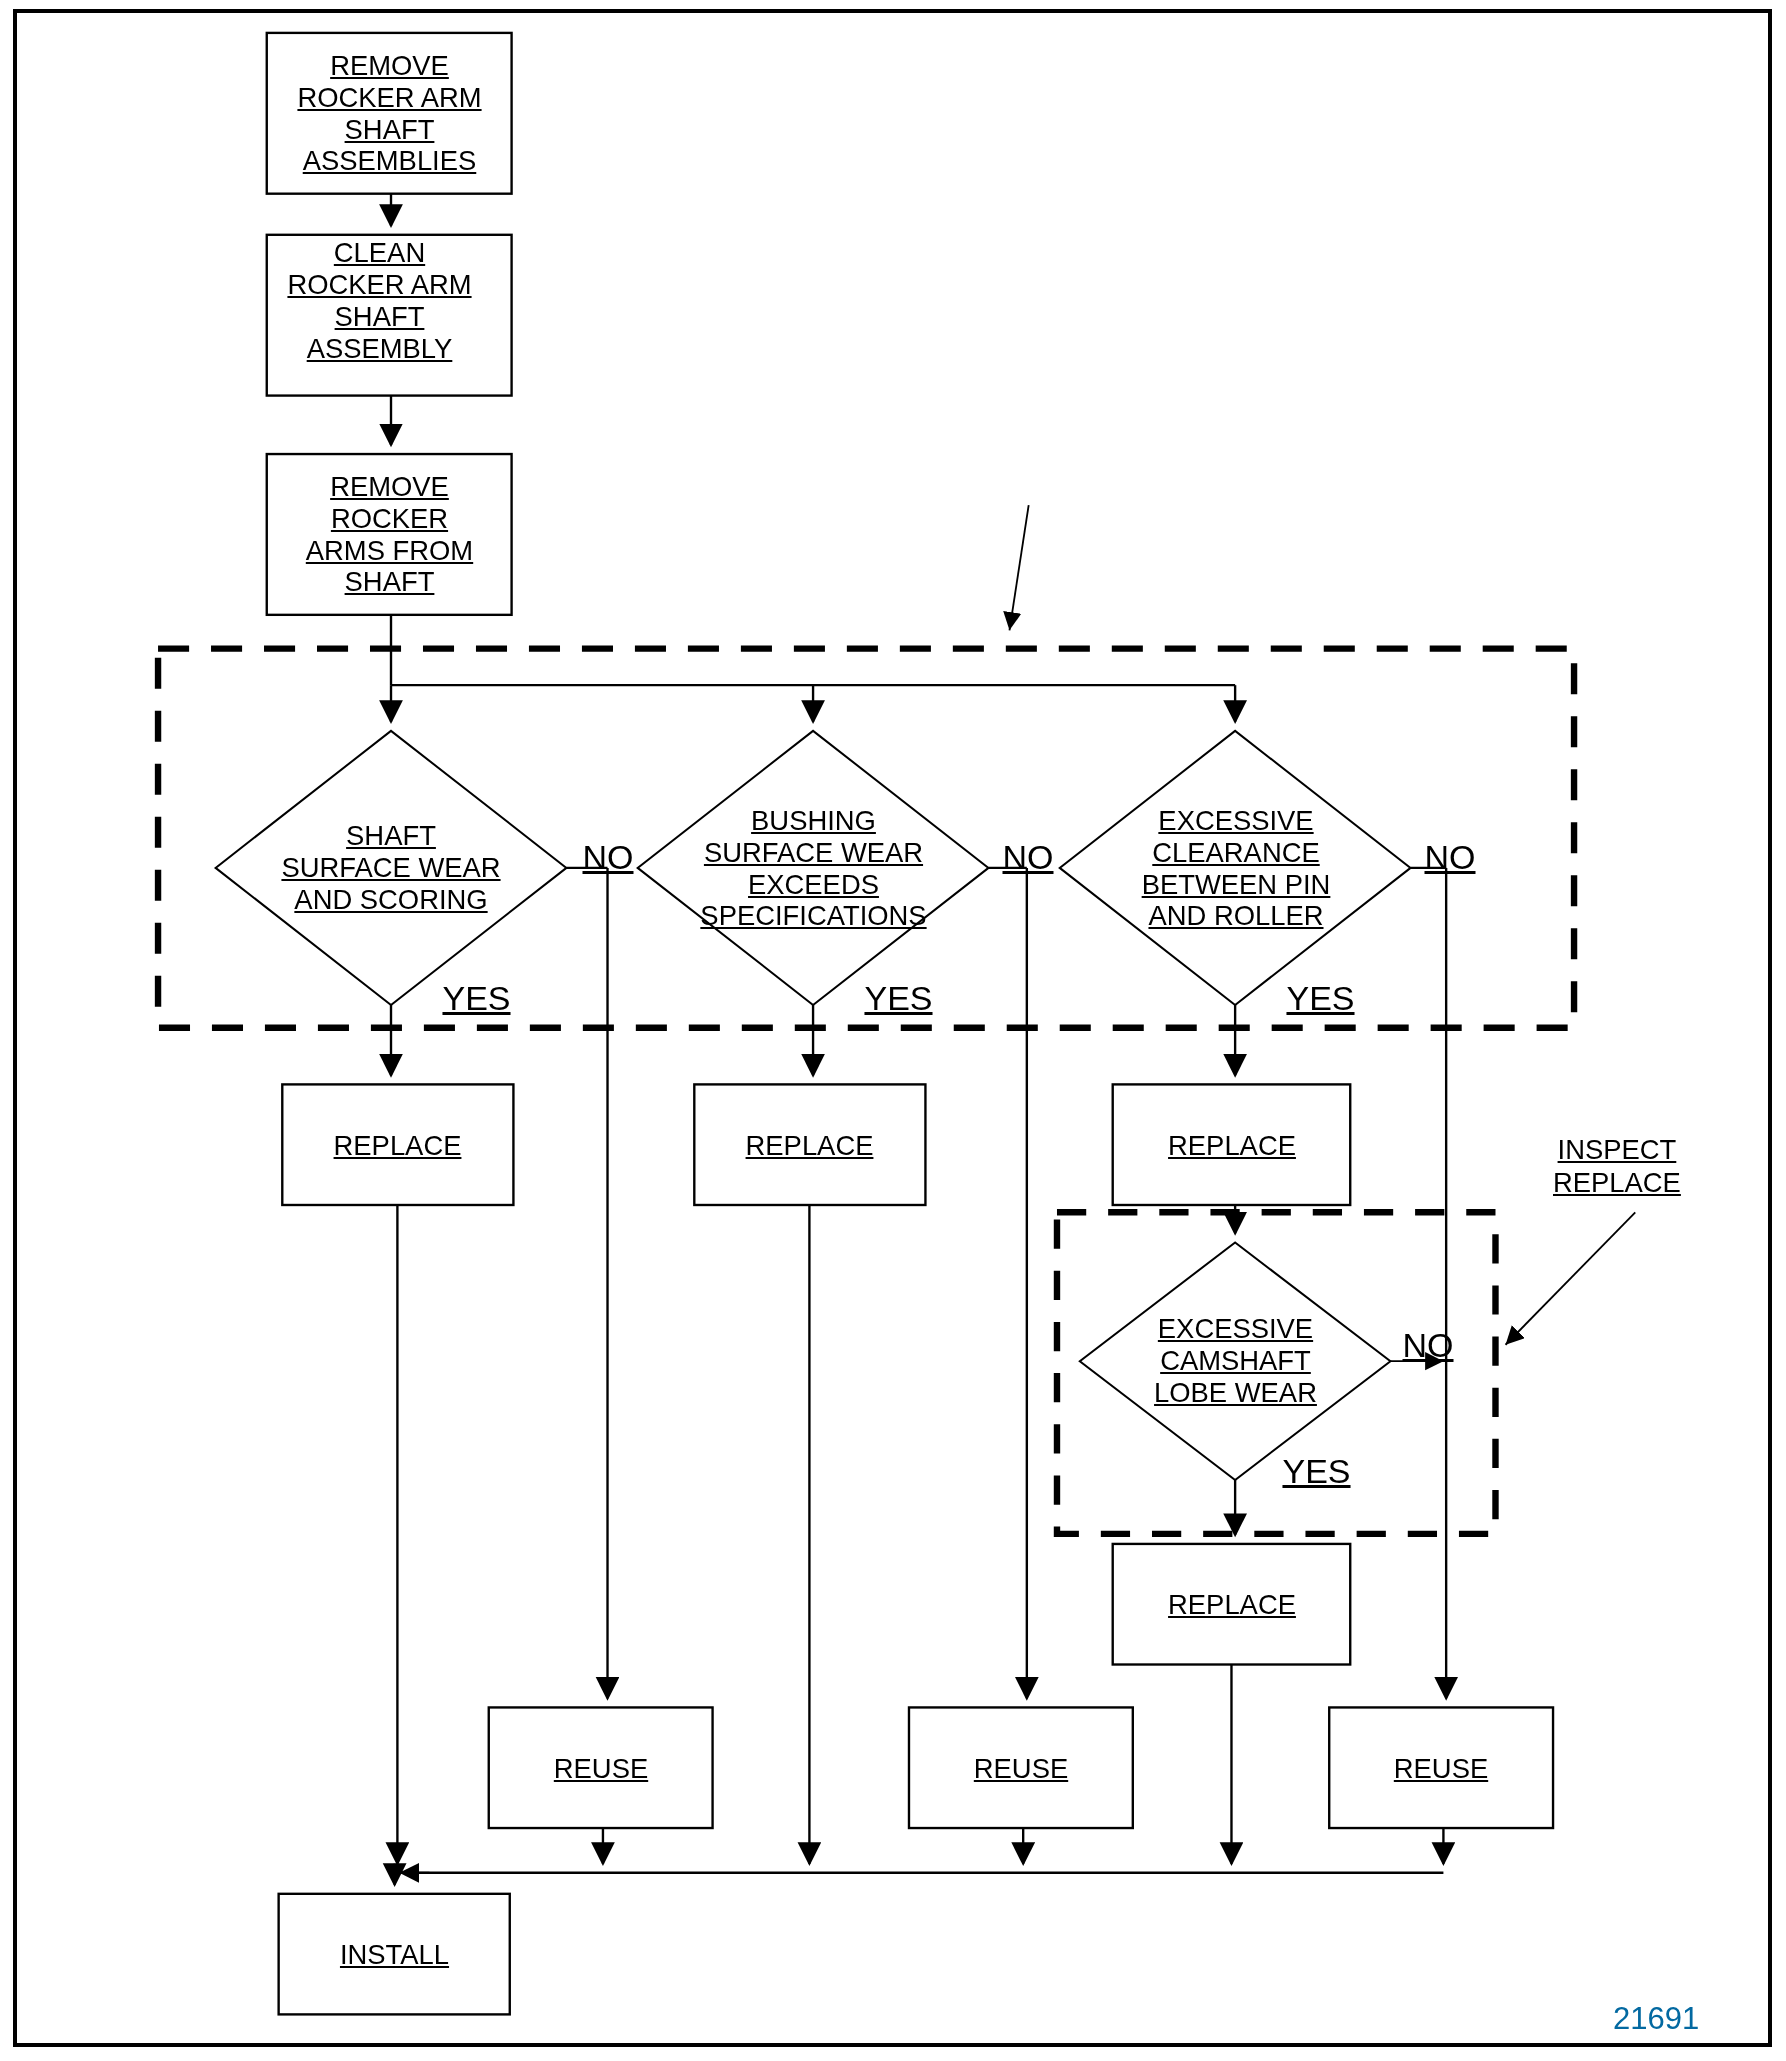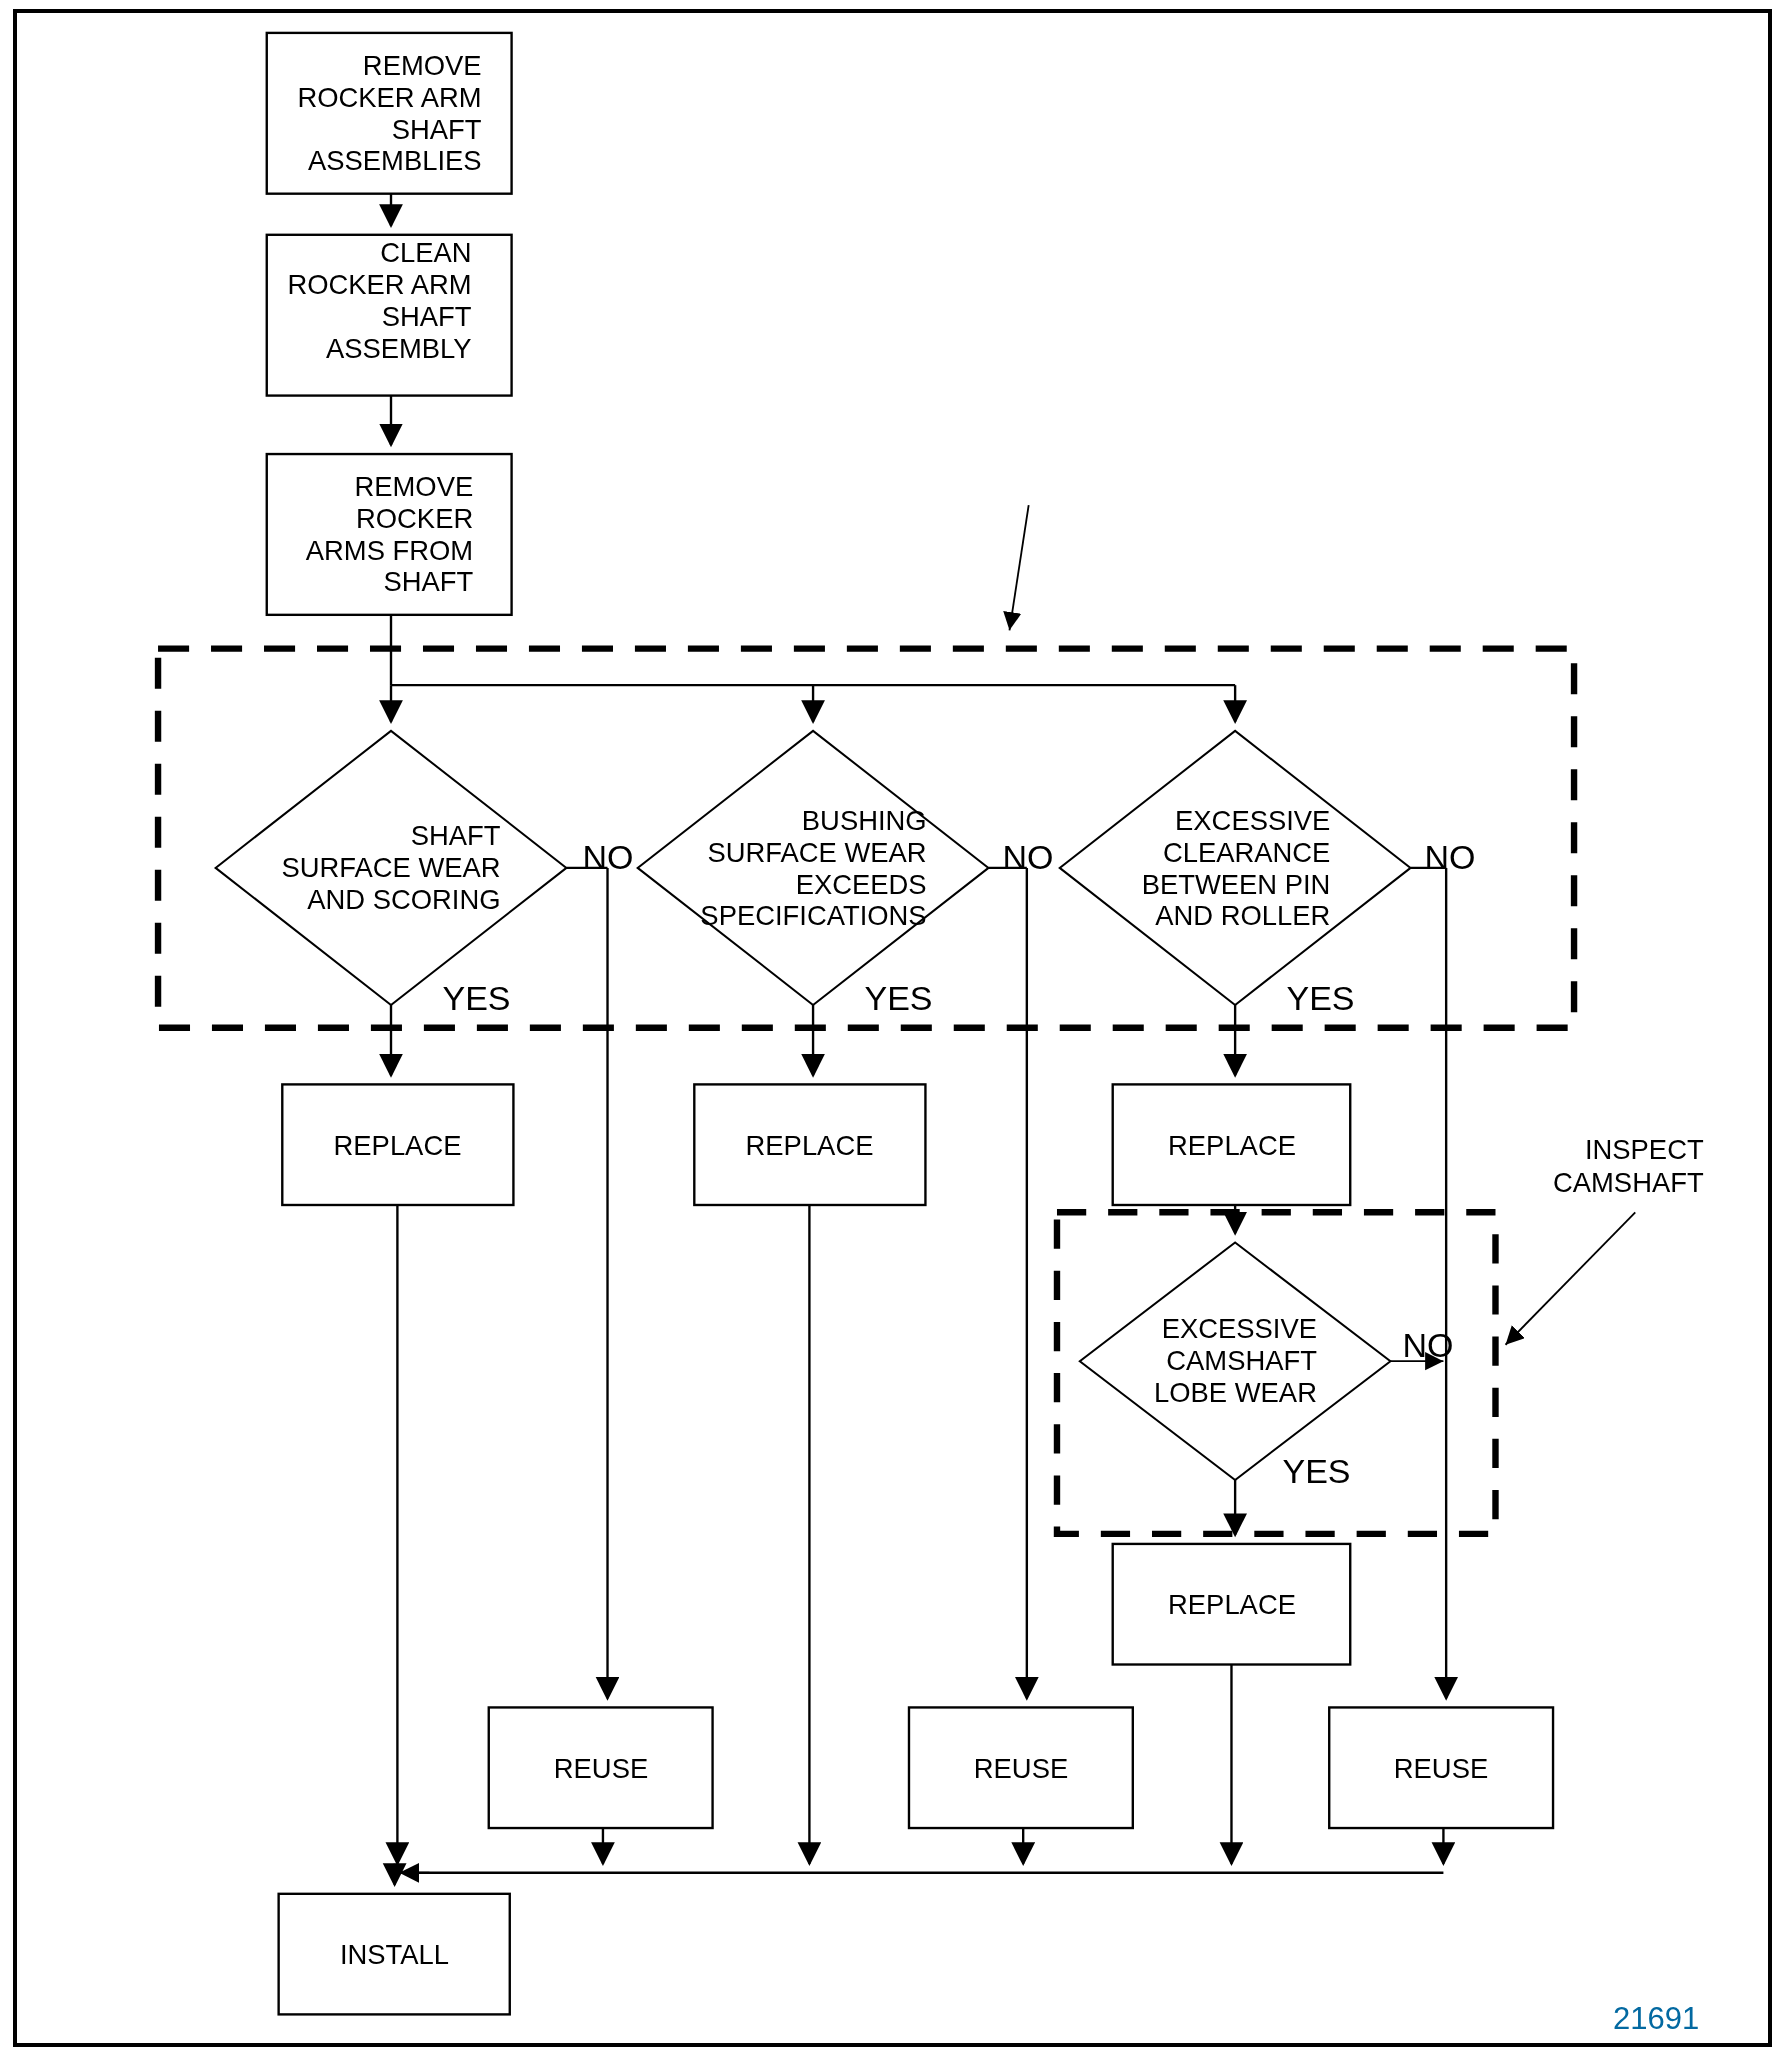--- a/index.html
+++ b/index.html
@@ -32,25 +32,26 @@
     left: 0;
     top: 0;
     width: 1786px;
     height: 2061px;
   }
   .node-text {
     position: absolute;
     display: flex;
     align-items: center;
     justify-content: center;
-    text-align: right;
+    text-align: center;
     color: #000000;
     line-height: 1.16;
     white-space: pre-line;
     pointer-events: none;
+    text-decoration: underline;
   }
   .proc-label { font-size: 27.4px; letter-spacing: 0px; }
   .dec-label  { font-size: 27.4px; }
   .edge-label { font-size: 34px; }
   .note-label { font-size: 27.4px; line-height: 1.2; }
   .figno {
     position: absolute;
     font-size: 31px;
     color: #0369a1;
   }
@@ -200,18 +201,18 @@
   <div class="node-text edge-label" style="left:859px; top:980px; width:79px; height:37px;">YES</div>
 
   <div class="node-text edge-label" style="left:1418px; top:839px; width:64px; height:37px;">NO</div>
   <div class="node-text edge-label" style="left:1281px; top:980px; width:79px; height:37px;">YES</div>
 
   <div class="node-text edge-label" style="left:1396px; top:1327px; width:64px; height:37px;">NO</div>
   <div class="node-text edge-label" style="left:1277px; top:1453px; width:79px; height:37px;">YES</div>
 
 
   <div class="node-text note-label" style="left:1553px; top:1131px; width:201px; height:71px; justify-content:flex-start;">INSPECT
-CAMSHAFT</div>
+REPLACE</div>
 
   <div class="figno" style="left:1613px; top:2001px;">21691</div>
 
 </div>
 
 
 </body></html>

